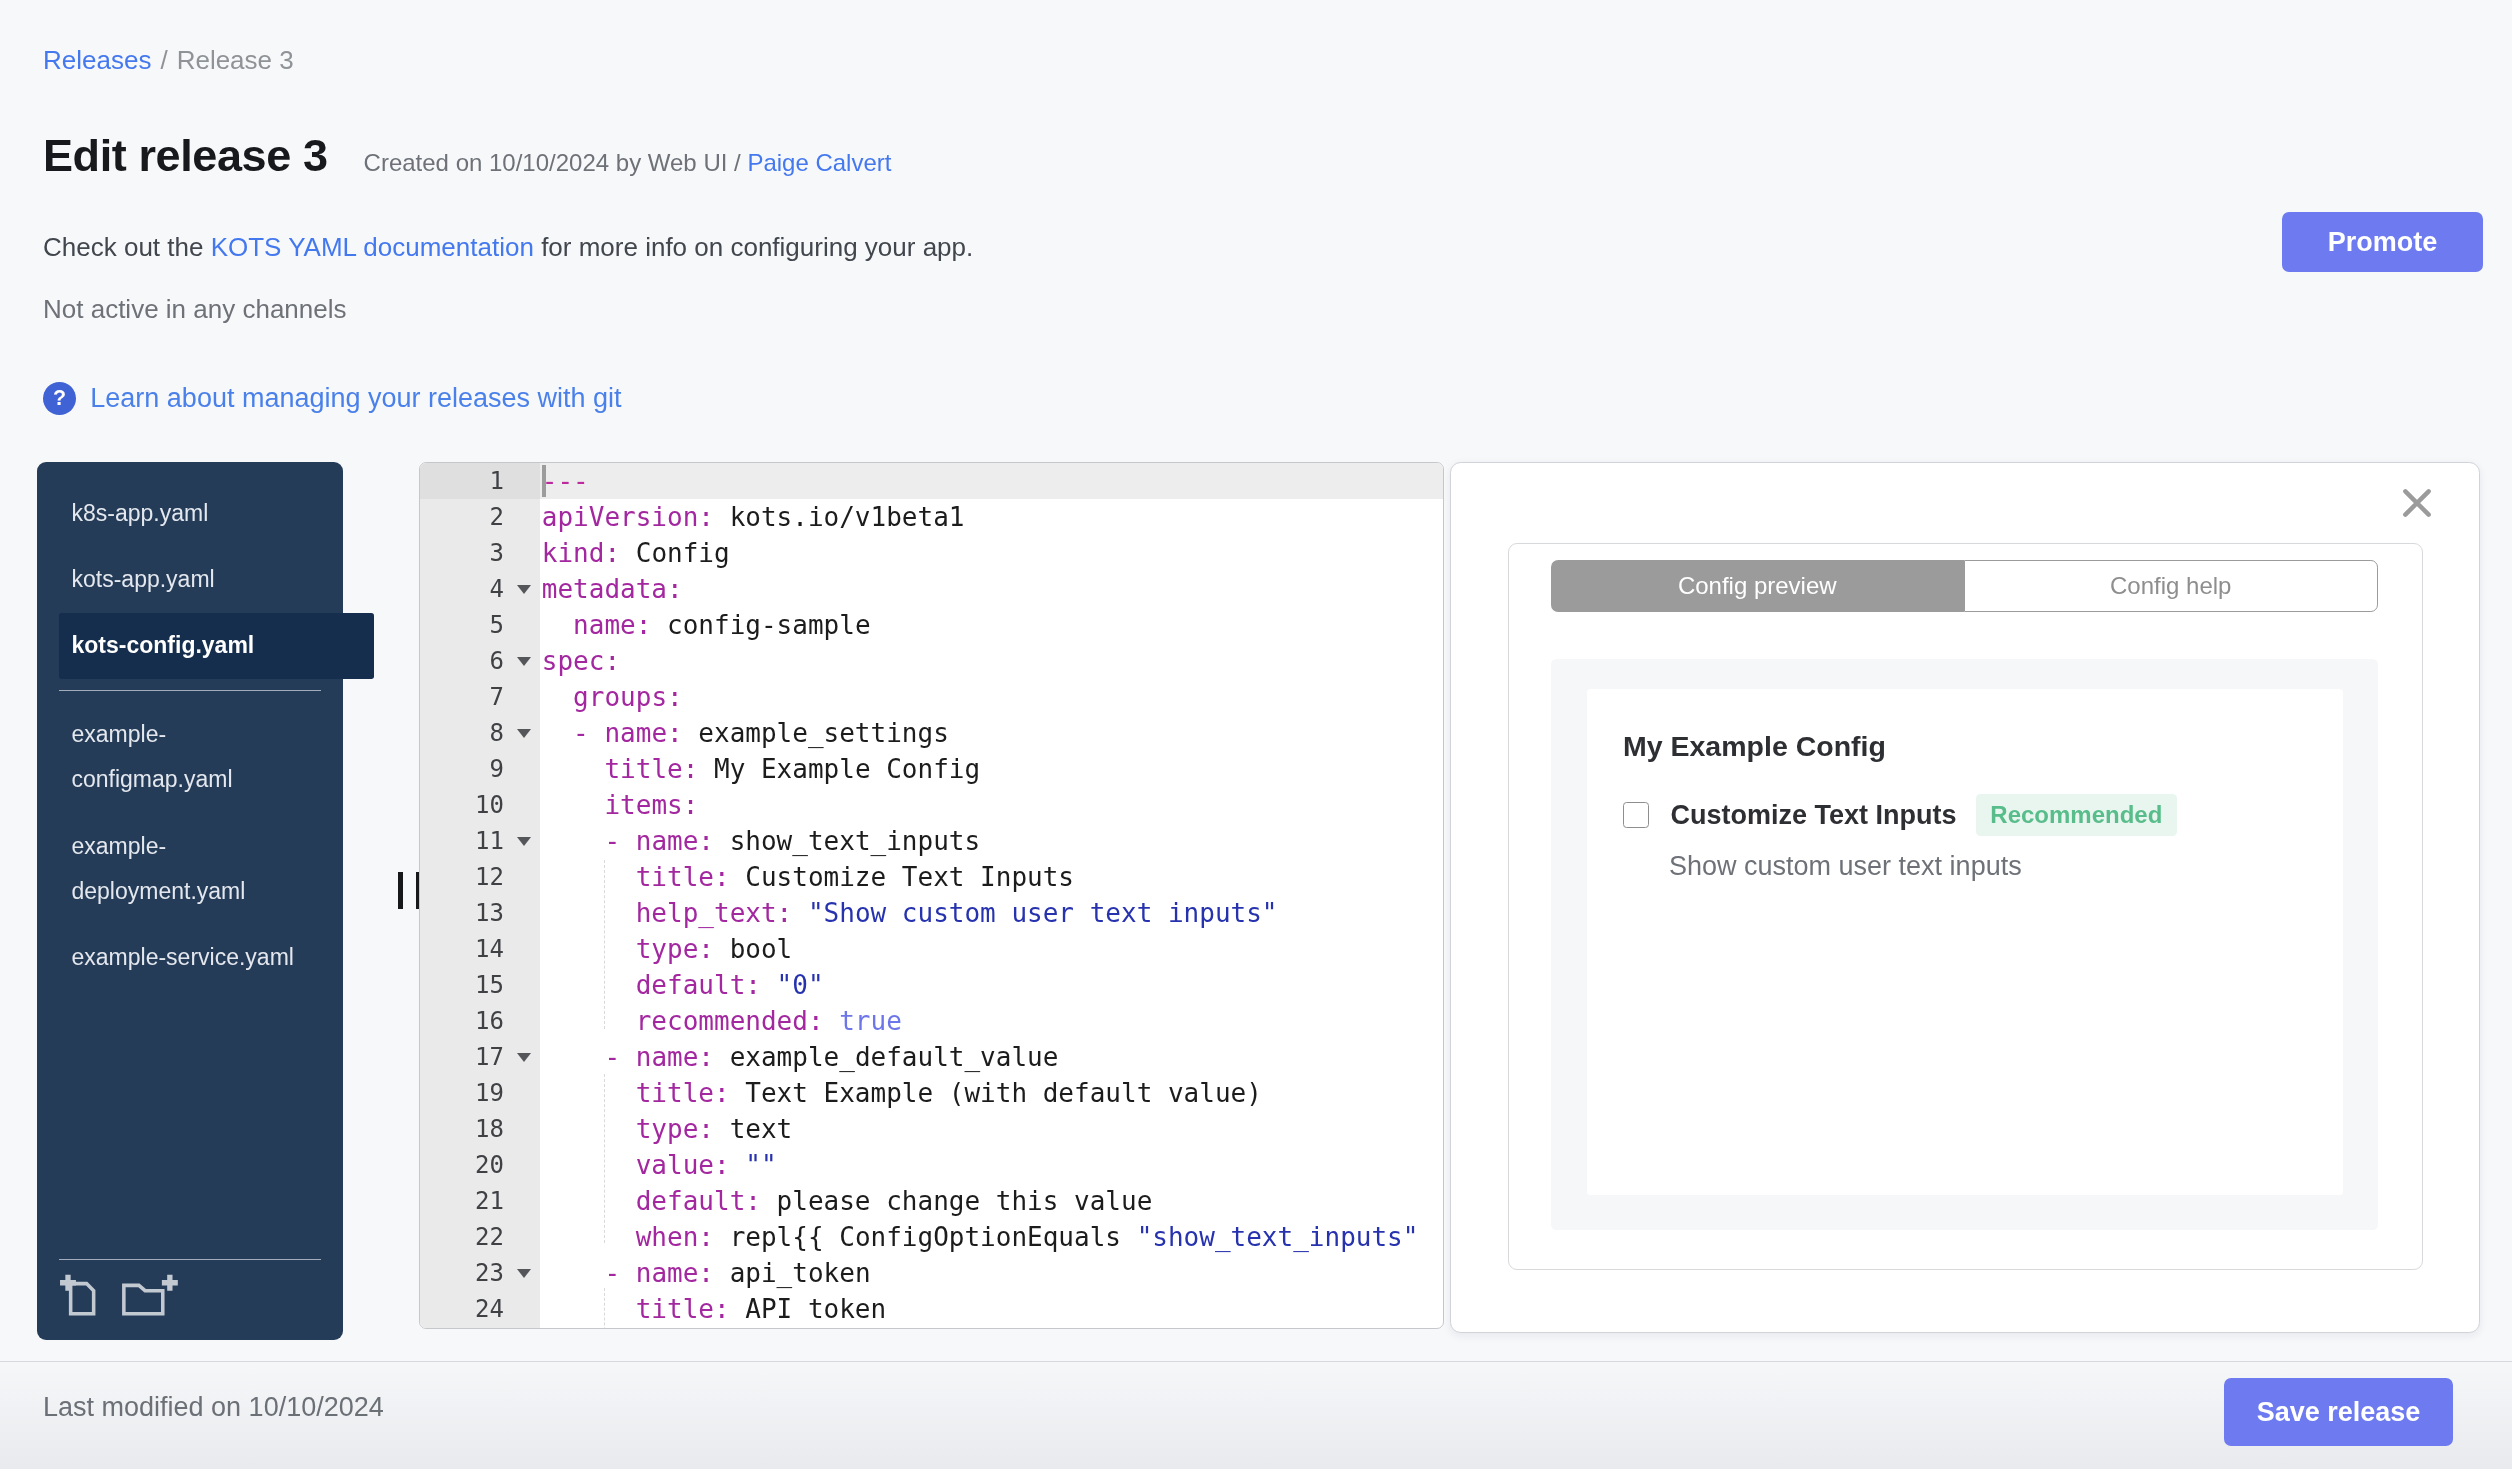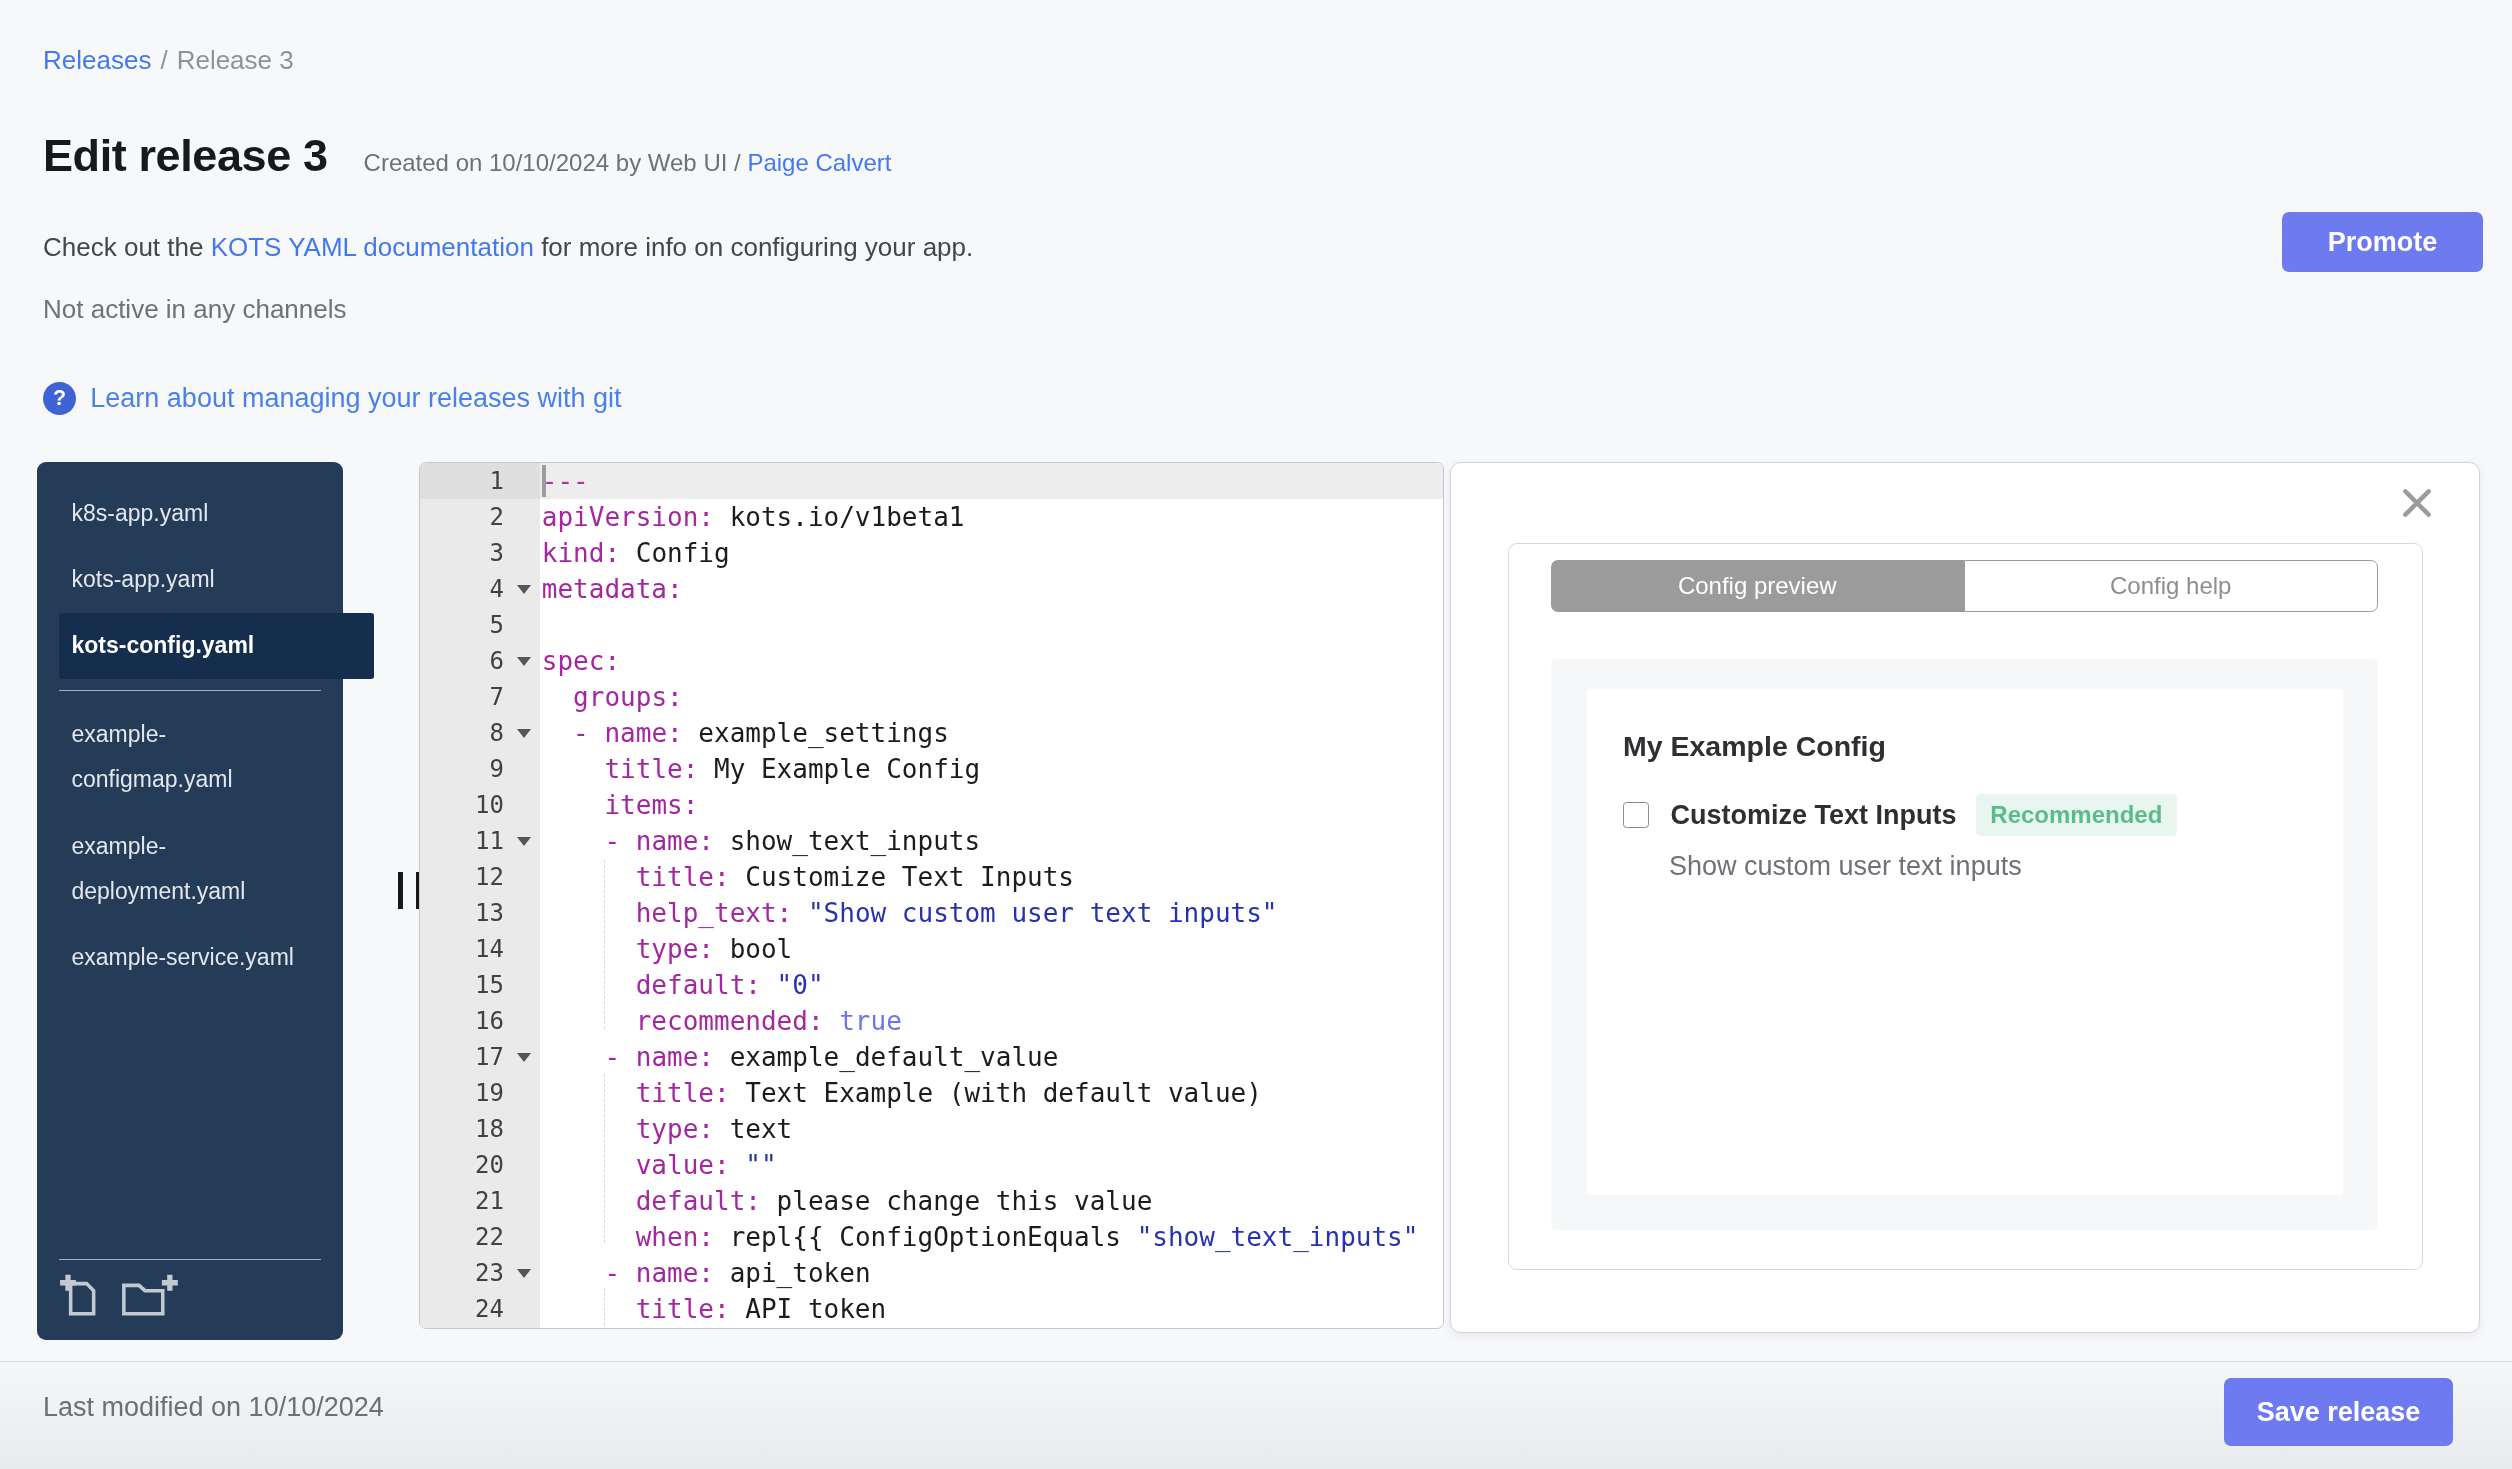--- a/index.html
+++ b/index.html
@@ -168,20 +168,21 @@
         <div class="ed-row">
           <div class="ed-gutter">3</div>
           <pre class="ed-code"><span style="color: rgb(163, 40, 160);">kind:</span><span style="color: rgb(28, 28, 28);"> Config</span></pre>
         </div>
         <div class="ed-row">
           <div class="ed-gutter">4<span class="fold"></span></div>
           <pre class="ed-code"><span style="color: rgb(163, 40, 160);">metadata:</span></pre>
         </div>
         <div class="ed-row">
           <div class="ed-gutter">5</div>
+          <pre class="ed-code"><span style="color: rgb(28, 28, 28);">  </span><span style="color: rgb(163, 40, 160);">name:</span><span style="color: rgb(28, 28, 28);"> config-sample</span></pre>
         </div>
         <div class="ed-row">
           <div class="ed-gutter">6<span class="fold"></span></div>
           <pre class="ed-code"><span style="color: rgb(163, 40, 160);">spec:</span></pre>
         </div>
         <div class="ed-row">
           <div class="ed-gutter">7</div>
           <pre class="ed-code"><span style="color: rgb(28, 28, 28);">  </span><span style="color: rgb(163, 40, 160);">groups:</span></pre>
         </div>
         <div class="ed-row">

